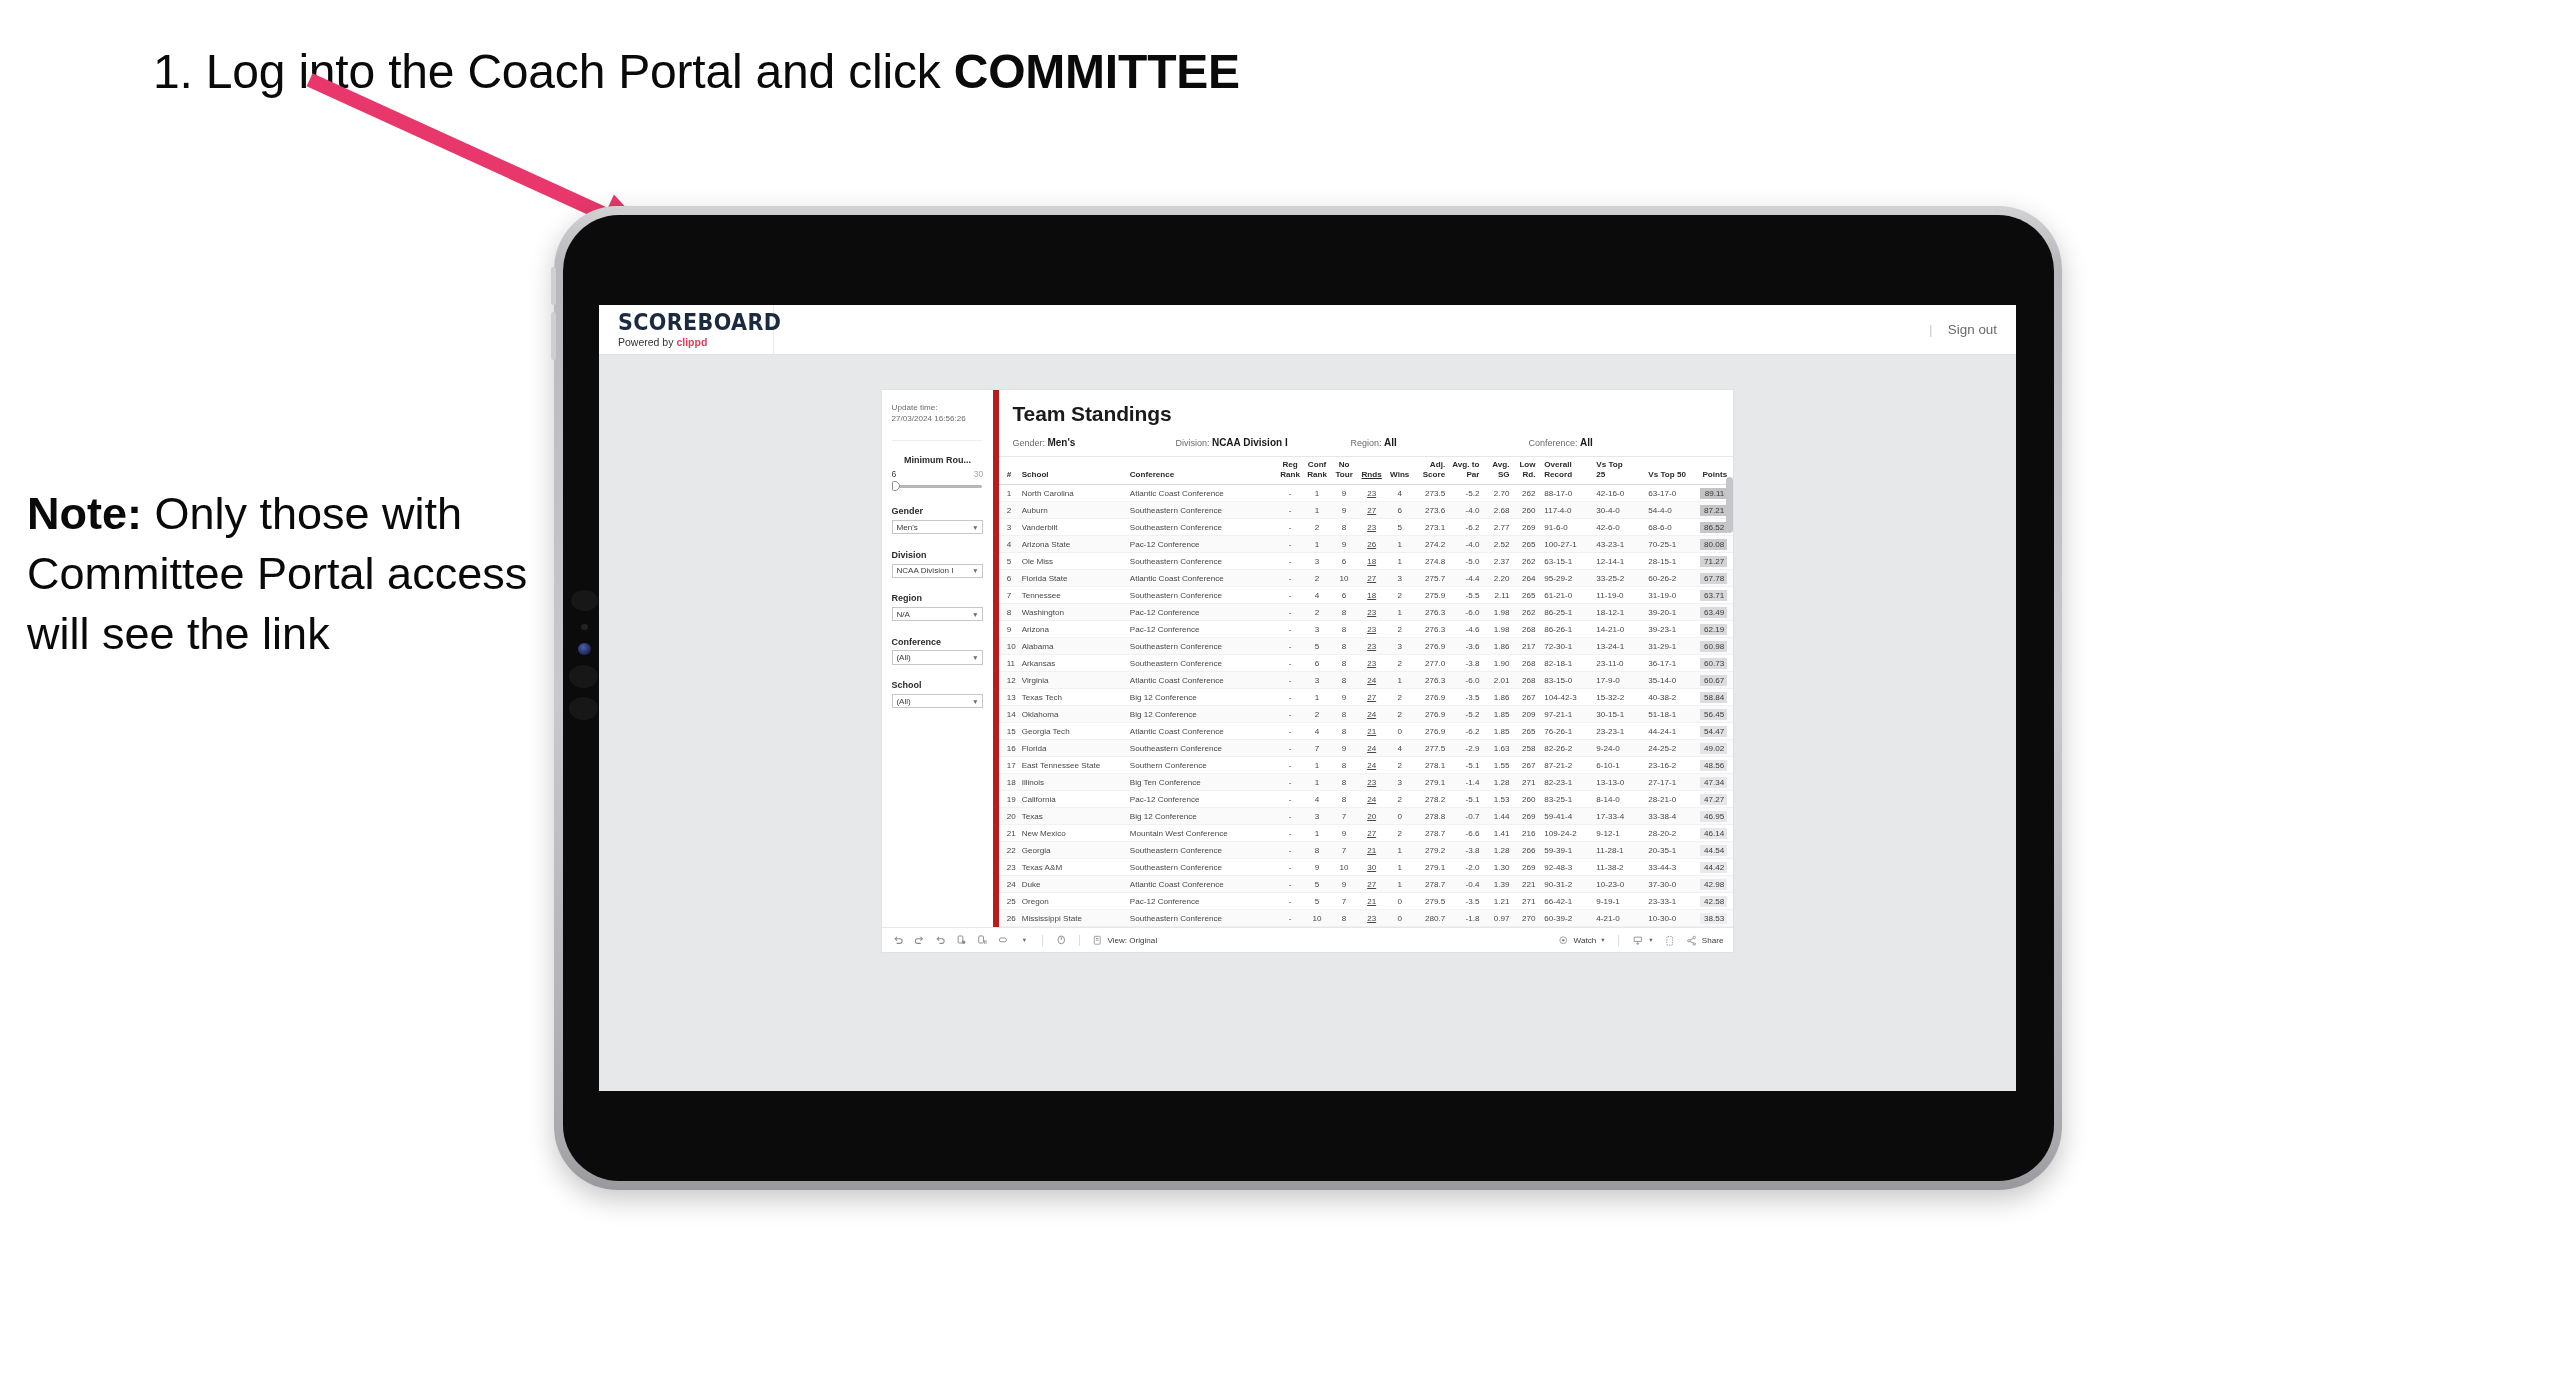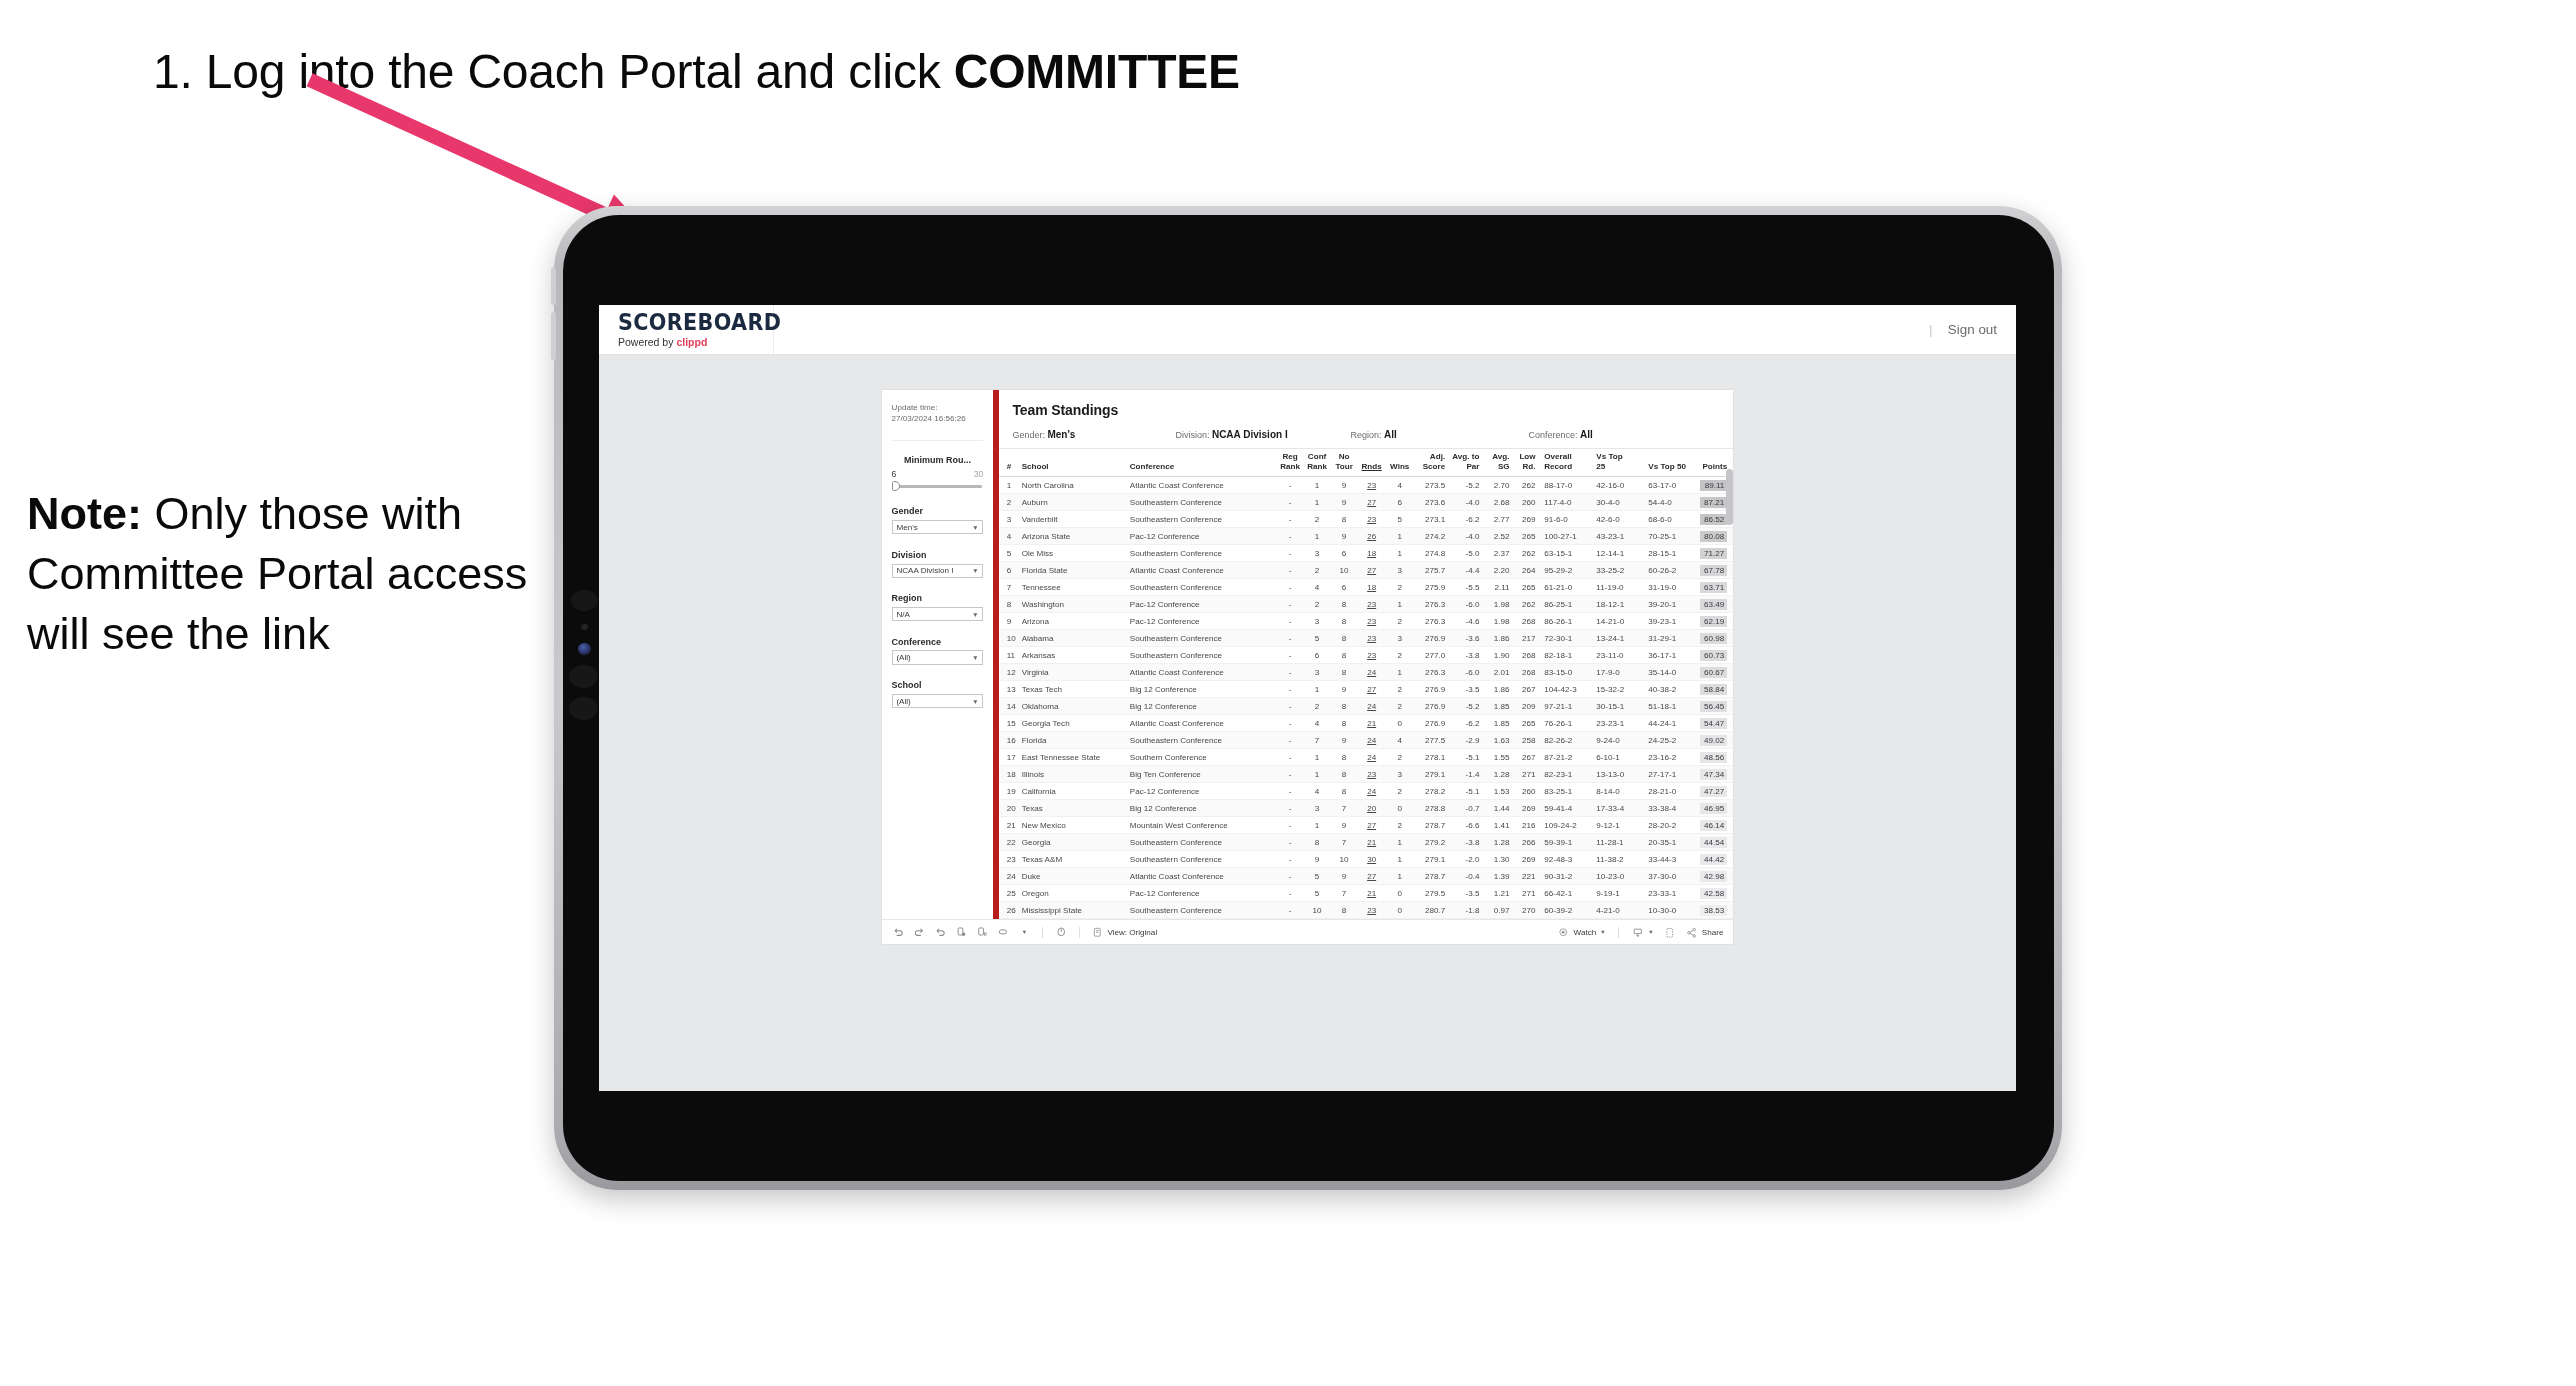--- a/index.html
+++ b/index.html
@@ -131,21 +131,21 @@
     height: 14.4px; border: 1px solid #c7c7cb; background: #fff;
     display: flex; align-items: center; padding: 0 3.8px;
     font-size: 8.1px; color: #3a3a3c; cursor: pointer;
   }
   .fselect .val { flex: 1; white-space: nowrap; overflow: hidden; }
   .fselect .caret { color: #6c6c70; font-size: 6.7px; }
 
   
   .viz-main { flex: 1; min-width: 0; }
   .viz-head { padding: 11.5px 0 7.7px 13.4px; }
-  .viz-title { font-size: 14px; font-weight: 700; color: #1a1a1a; letter-spacing: -0.1px; }
+  .viz-title { font-size: 21px; font-weight: 700; color: #1a1a1a; letter-spacing: -0.1px; }
   .viz-subs { display: flex; margin-top: 11.5px; }
   .viz-sub { font-size: 9px; color: #6c6c70; white-space: nowrap; }
   .viz-sub b { color: #1a1a1a; font-weight: 700; font-size: 10px; }
   .viz-sub.s1 { width: 163px; }
   .viz-sub.s2 { width: 175px; }
   .viz-sub.s3 { width: 178px; }
 
   
   table.standings { width: 100%; border-collapse: collapse; table-layout: fixed; }
   table.standings thead th {

